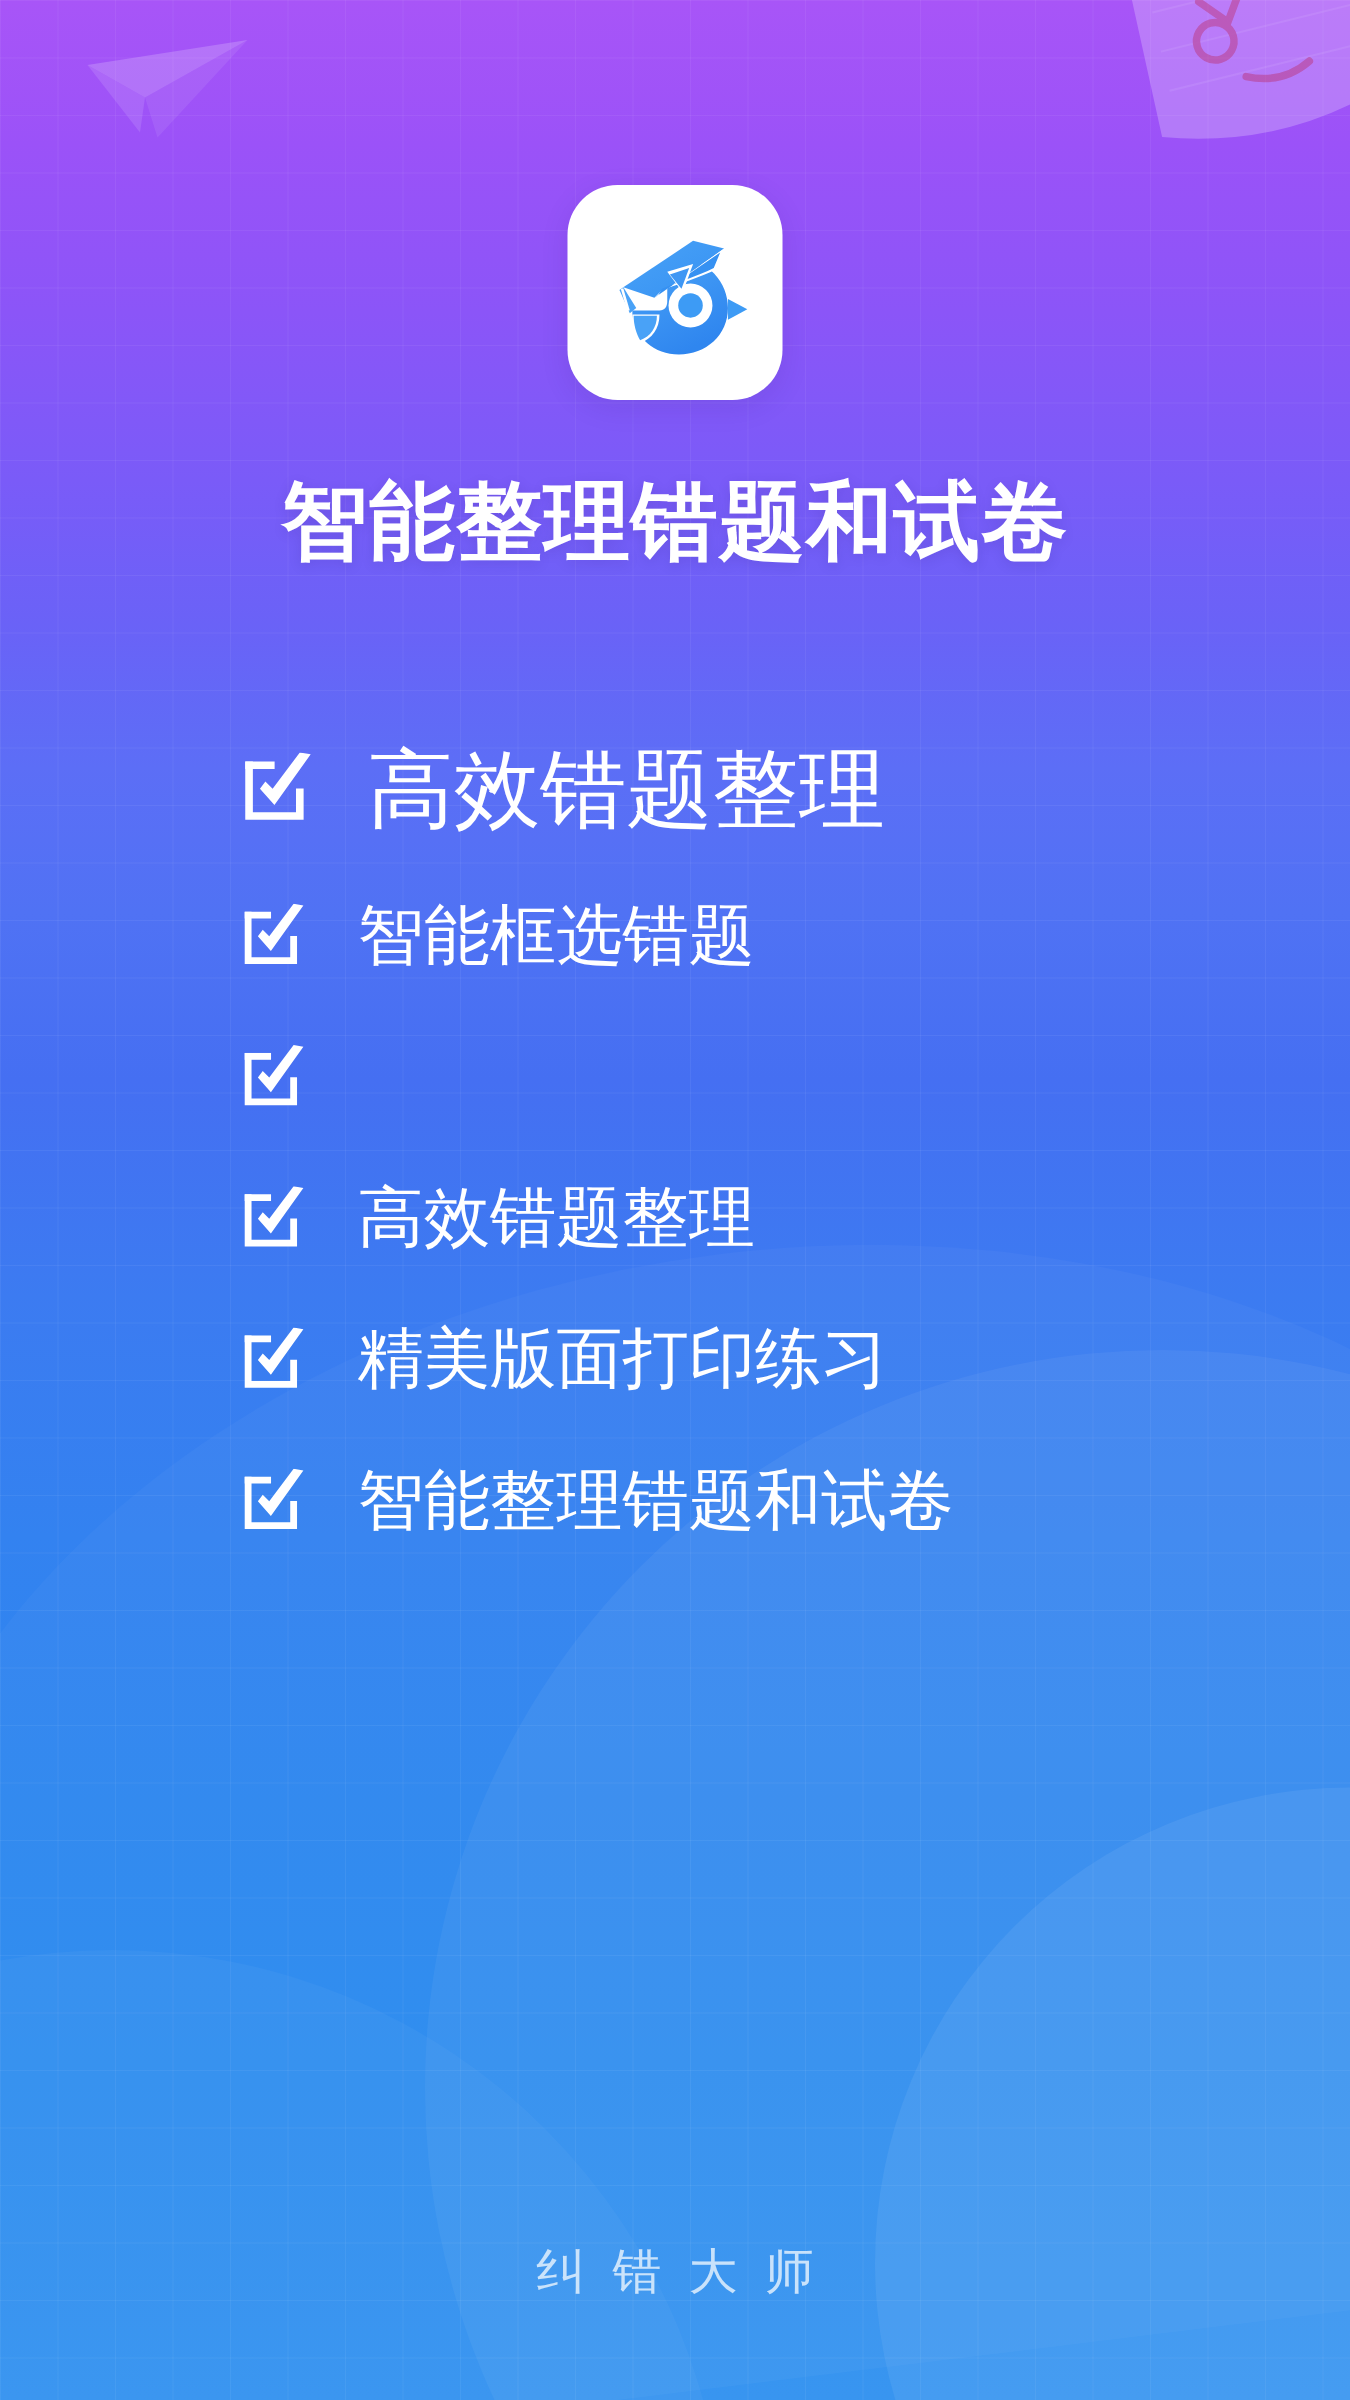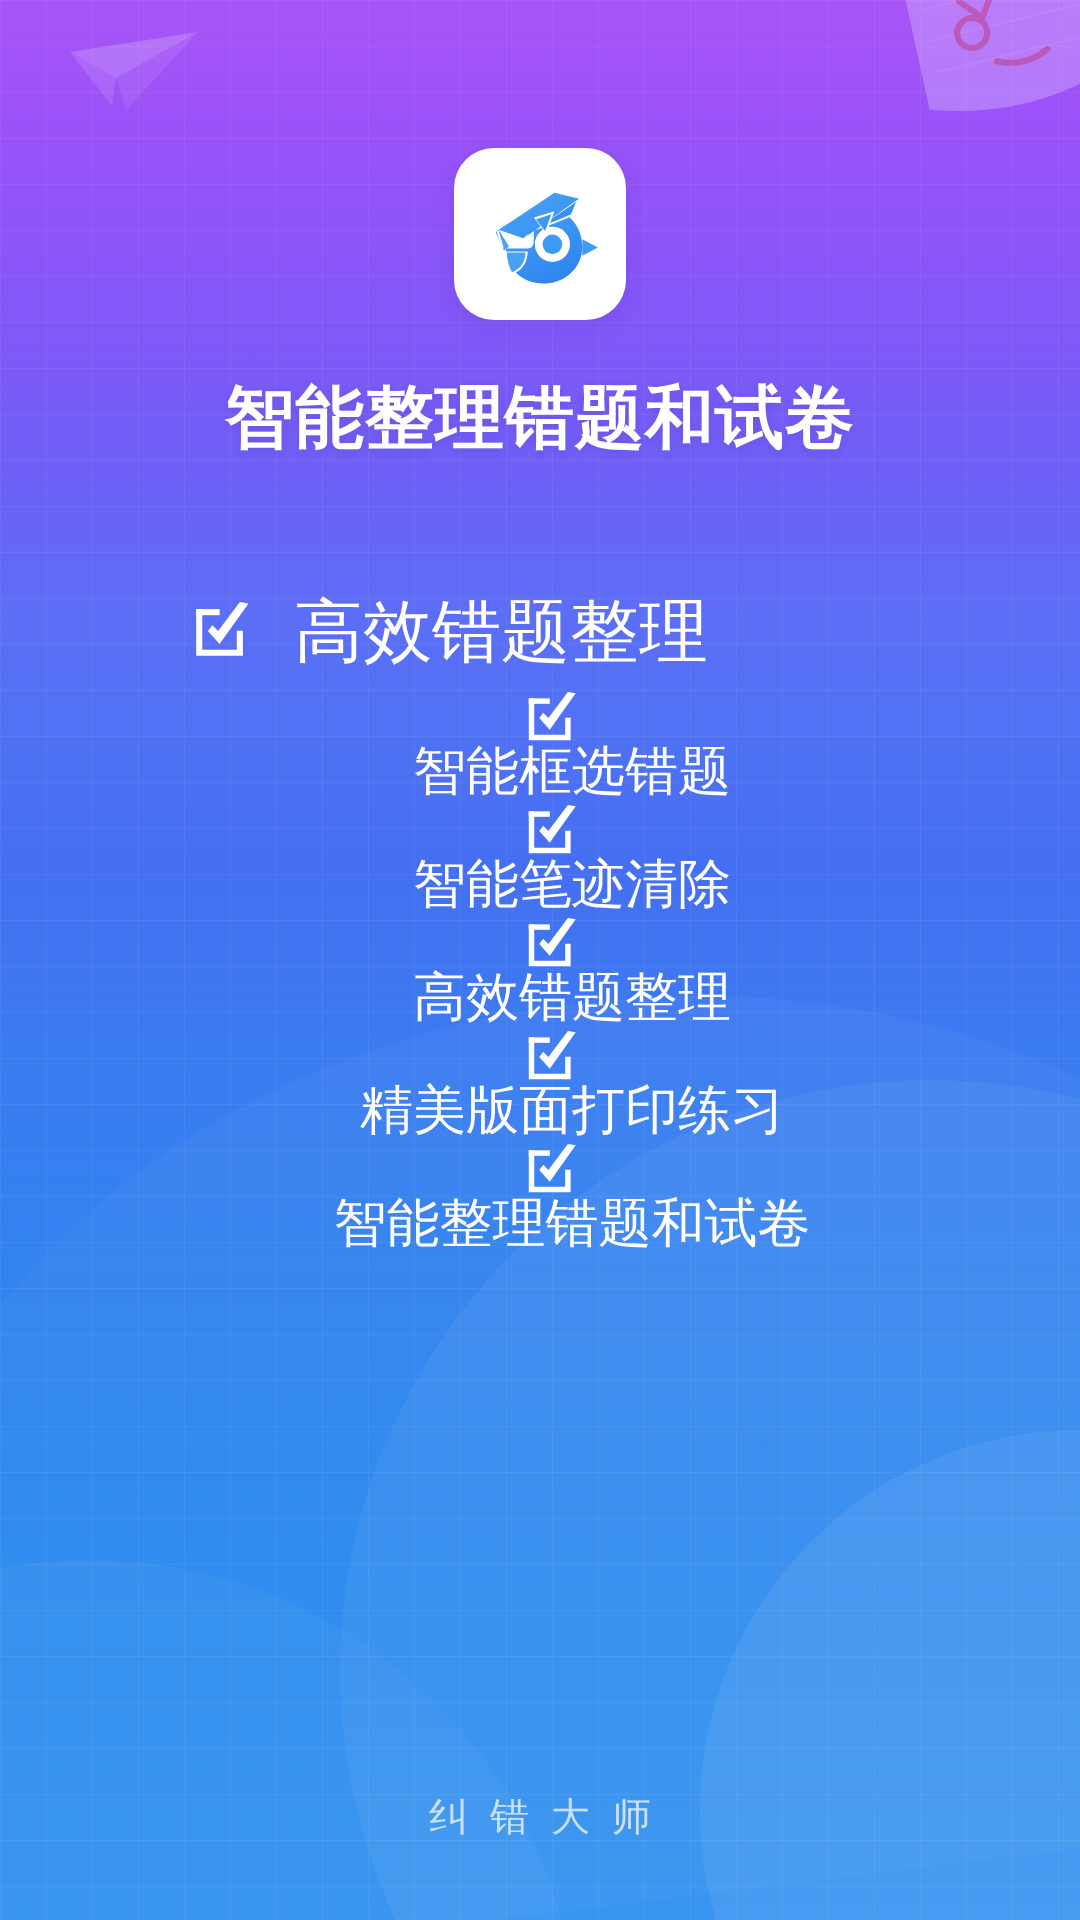--- a/index.html
+++ b/index.html
@@ -150,21 +150,21 @@
     color: #ffffff;
     white-space: nowrap;
   }
 
   
   .row-0 { height: 122px; }
   .row-0 .check-icon { width: 58px; height: 58px; margin-right: 44px; }
   .row-0 .feature-label { font-size: 69px; line-height: 1; }
 
   
-  .row-n { height: 113px; flex-direction: column; }
+  .row-n { height: 113px; }
   .row-n .check-icon { width: 52px; height: 52px; margin-right: 42px; }
   .row-n .feature-label { font-size: 53px; line-height: 1; }
 
   
   .footer-brand {
     position: absolute;
     left: 0; right: 0;
     bottom: 76px;
     text-align: center;
     color: rgba(255,255,255,0.72);
@@ -278,21 +278,20 @@
       </svg>
       <span class="feature-label">智能框选错题</span>
     </div>
 
     <div class="feature-row row-n">
       <svg class="check-icon" viewBox="0 0 40 40" aria-hidden="true">
         <path d="M5,7 L5,35 L33,35 L33,22" fill="none" stroke="#ffffff" stroke-width="4.2" stroke-linecap="square"></path>
         <path d="M5,7 L17,7" fill="none" stroke="#ffffff" stroke-width="4.2" stroke-linecap="square"></path>
         <path d="M11,20 L19,29 L39,1 L33,0 L18,20 L14,16 Z" fill="#ffffff"></path>
       </svg>
-      <span class="feature-label">智能笔迹清除</span>
     </div>
 
     <div class="feature-row row-n">
       <svg class="check-icon" viewBox="0 0 40 40" aria-hidden="true">
         <path d="M5,7 L5,35 L33,35 L33,22" fill="none" stroke="#ffffff" stroke-width="4.2" stroke-linecap="square"></path>
         <path d="M5,7 L17,7" fill="none" stroke="#ffffff" stroke-width="4.2" stroke-linecap="square"></path>
         <path d="M11,20 L19,29 L39,1 L33,0 L18,20 L14,16 Z" fill="#ffffff"></path>
       </svg>
       <span class="feature-label">高效错题整理</span>
     </div>

